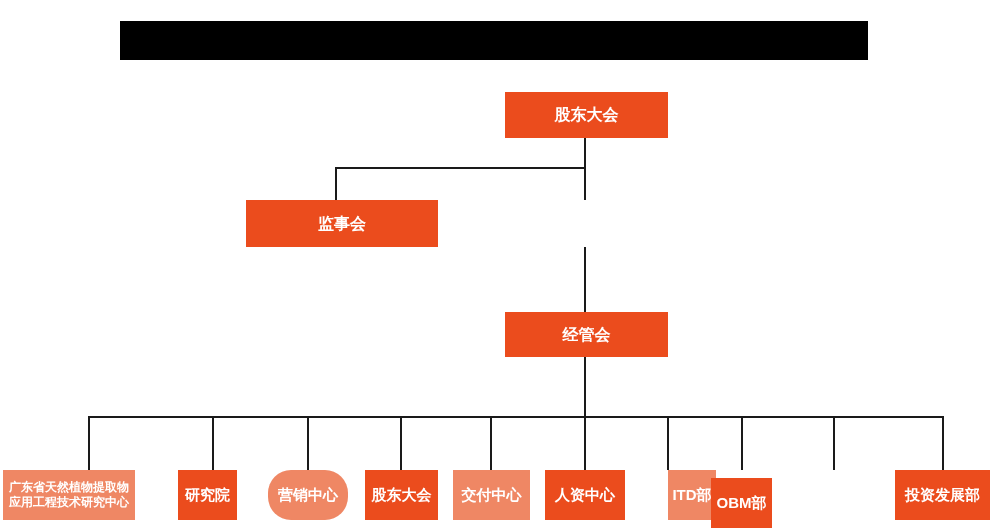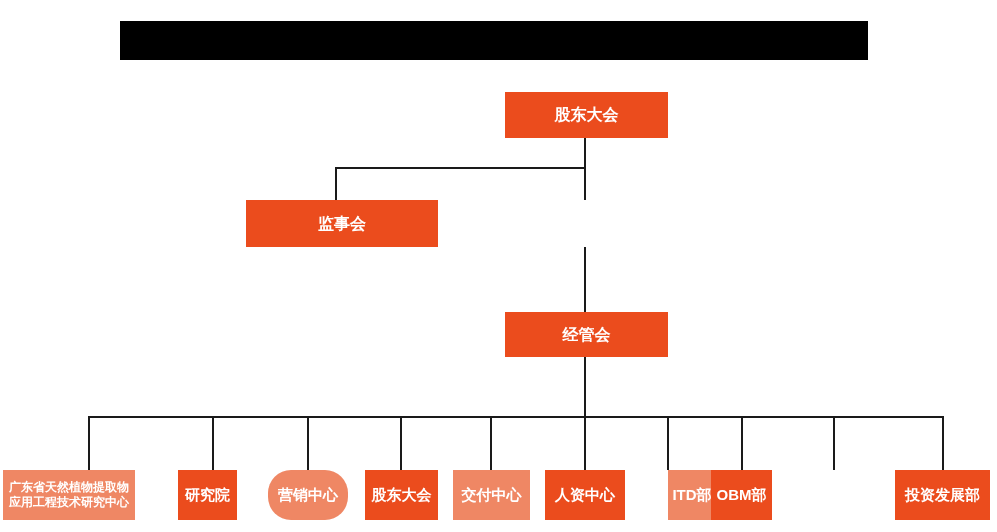--- a/index.html
+++ b/index.html
@@ -138,20 +138,20 @@
   </div>
   <div class="node dept d-4" style="background: rgb(239, 135, 100);">
     <span>交付中心</span>
   </div>
   <div class="node dept d-5" style="background: rgb(235, 76, 29);">
     <span>人资中心</span>
   </div>
   <div class="node dept d-6" style="background: rgb(239, 135, 100);">
     <span>ITD部</span>
   </div>
-  <div class="node dept d-7" style="background: rgb(235, 76, 29);">
+  <div class="node dept d-7" style="background: rgb(235, 76, 29); margin-top: 8px;">
     <span>OBM部</span>
   </div>
   <div class="node dept d-9" style="background: rgb(235, 76, 29);">
     <span>投资发展部</span>
   </div>
 
 </div>
 
 </body></html>

